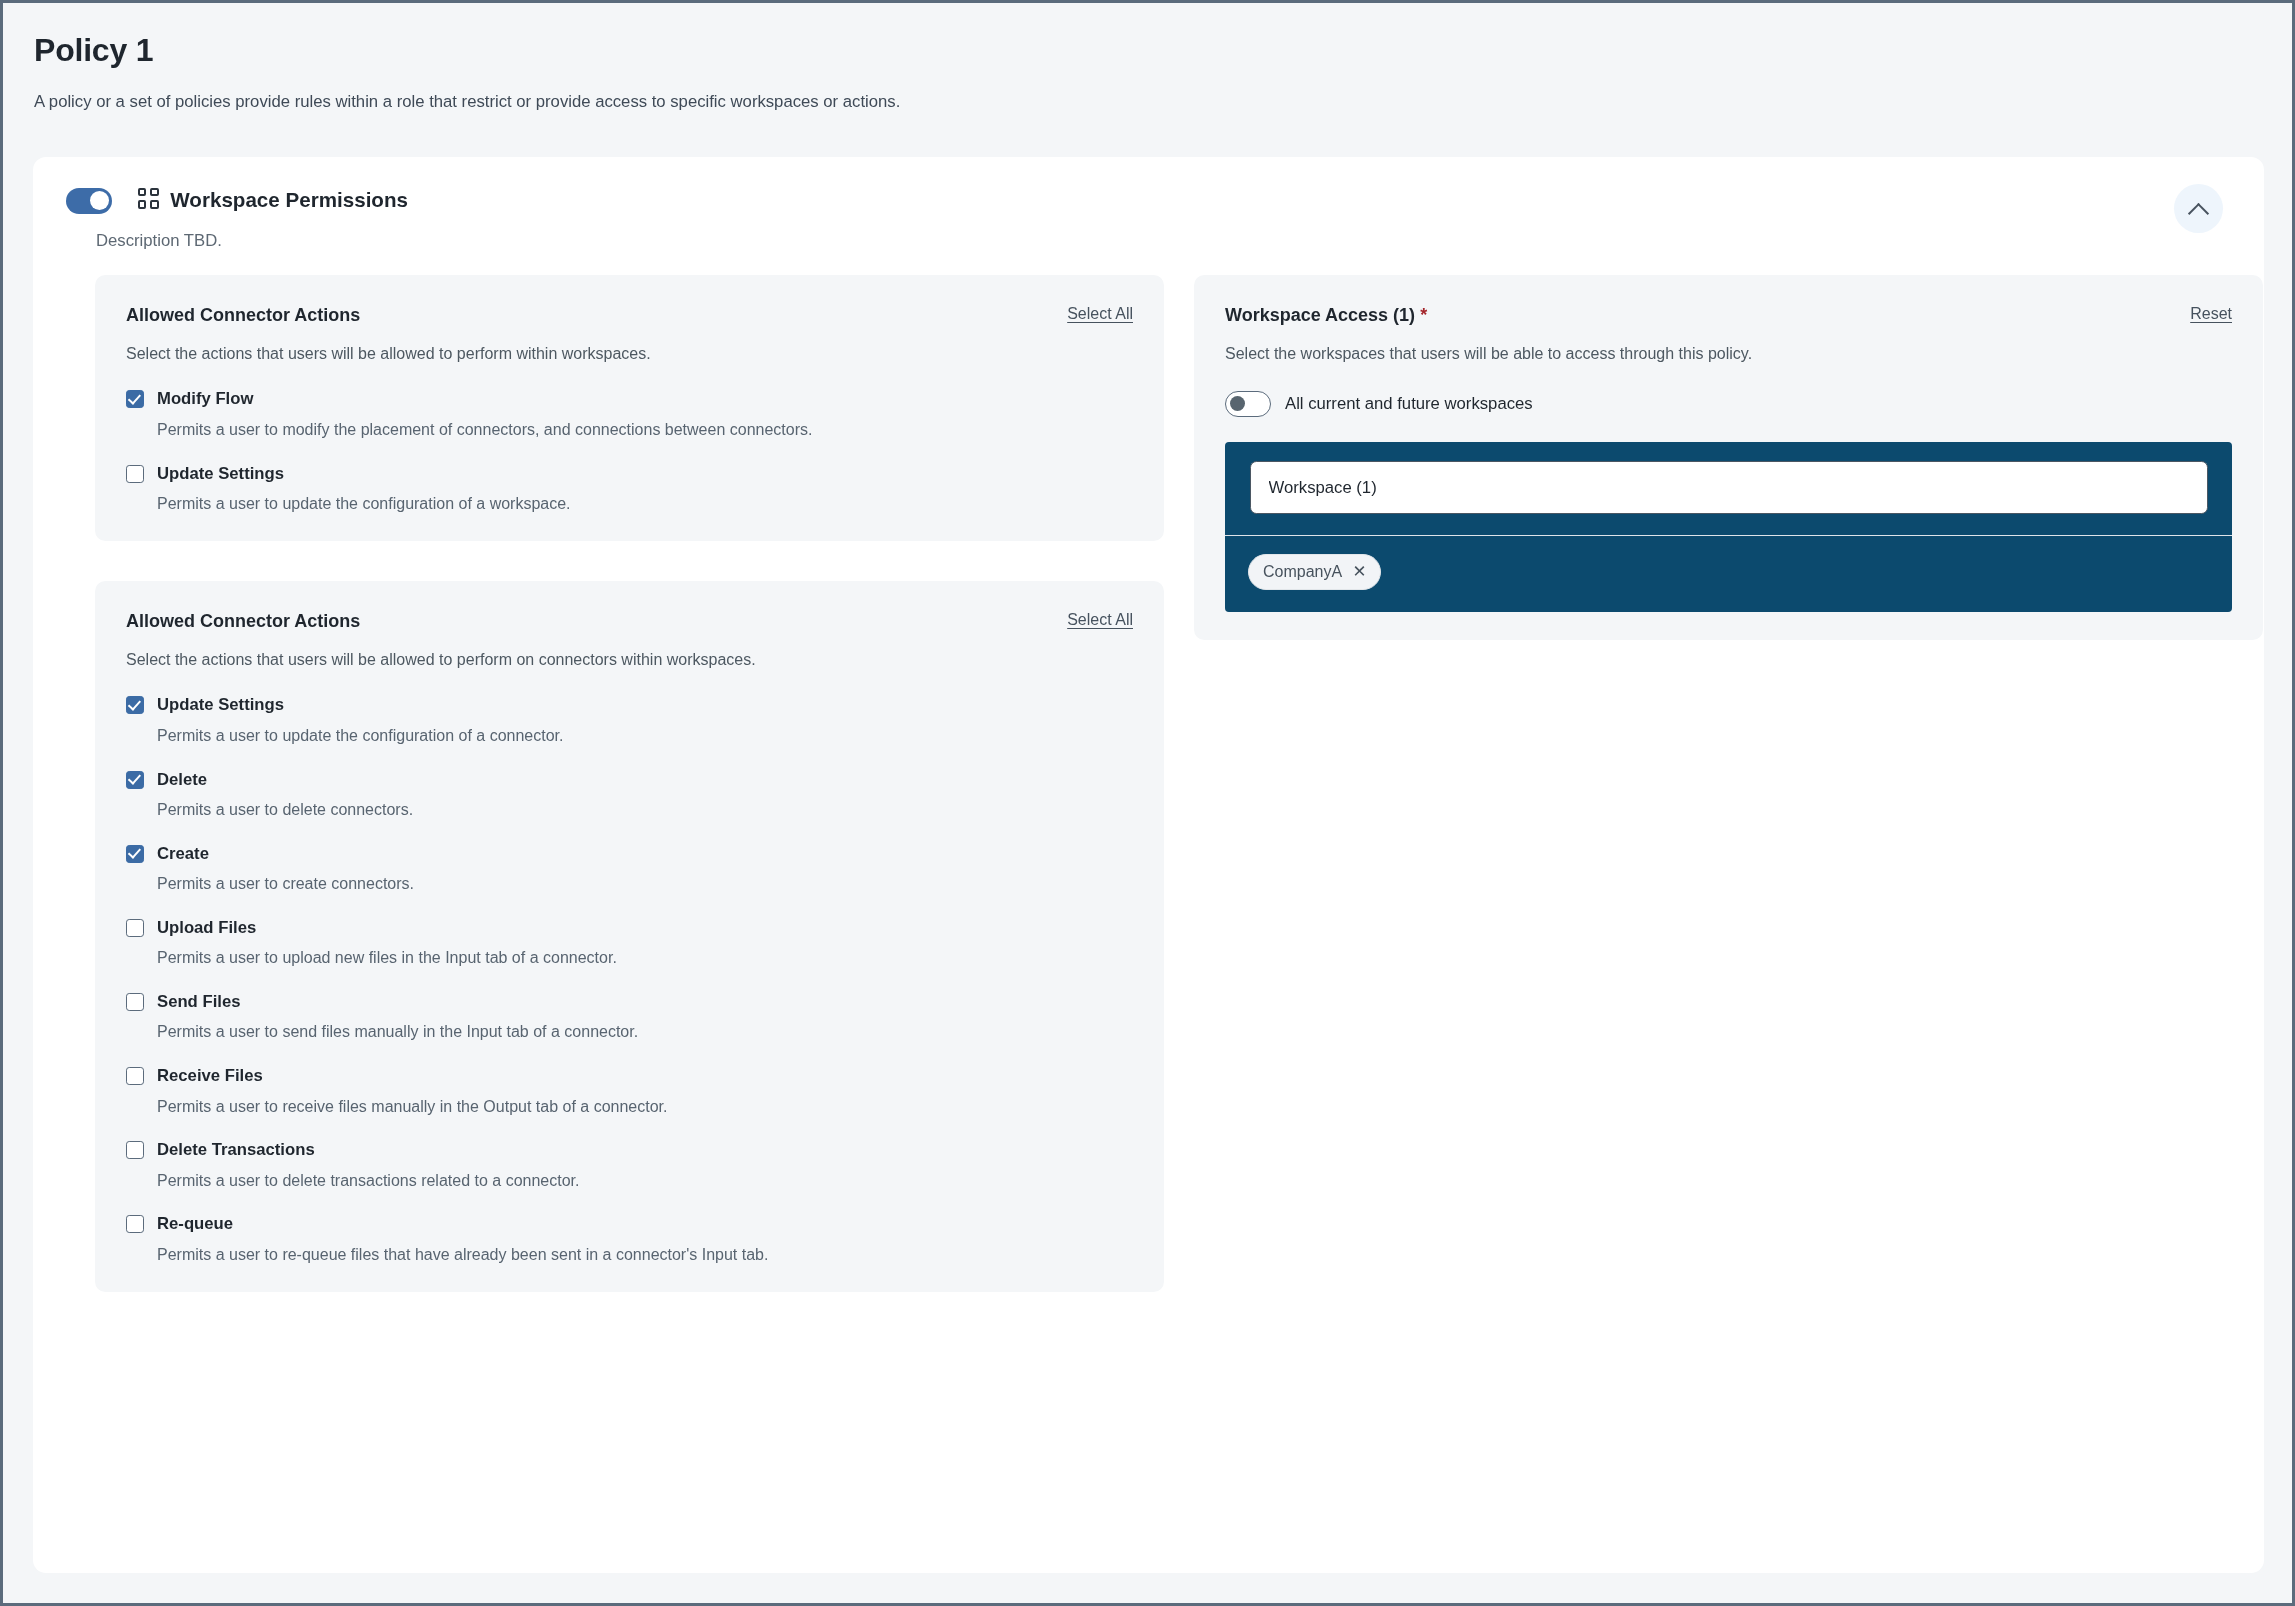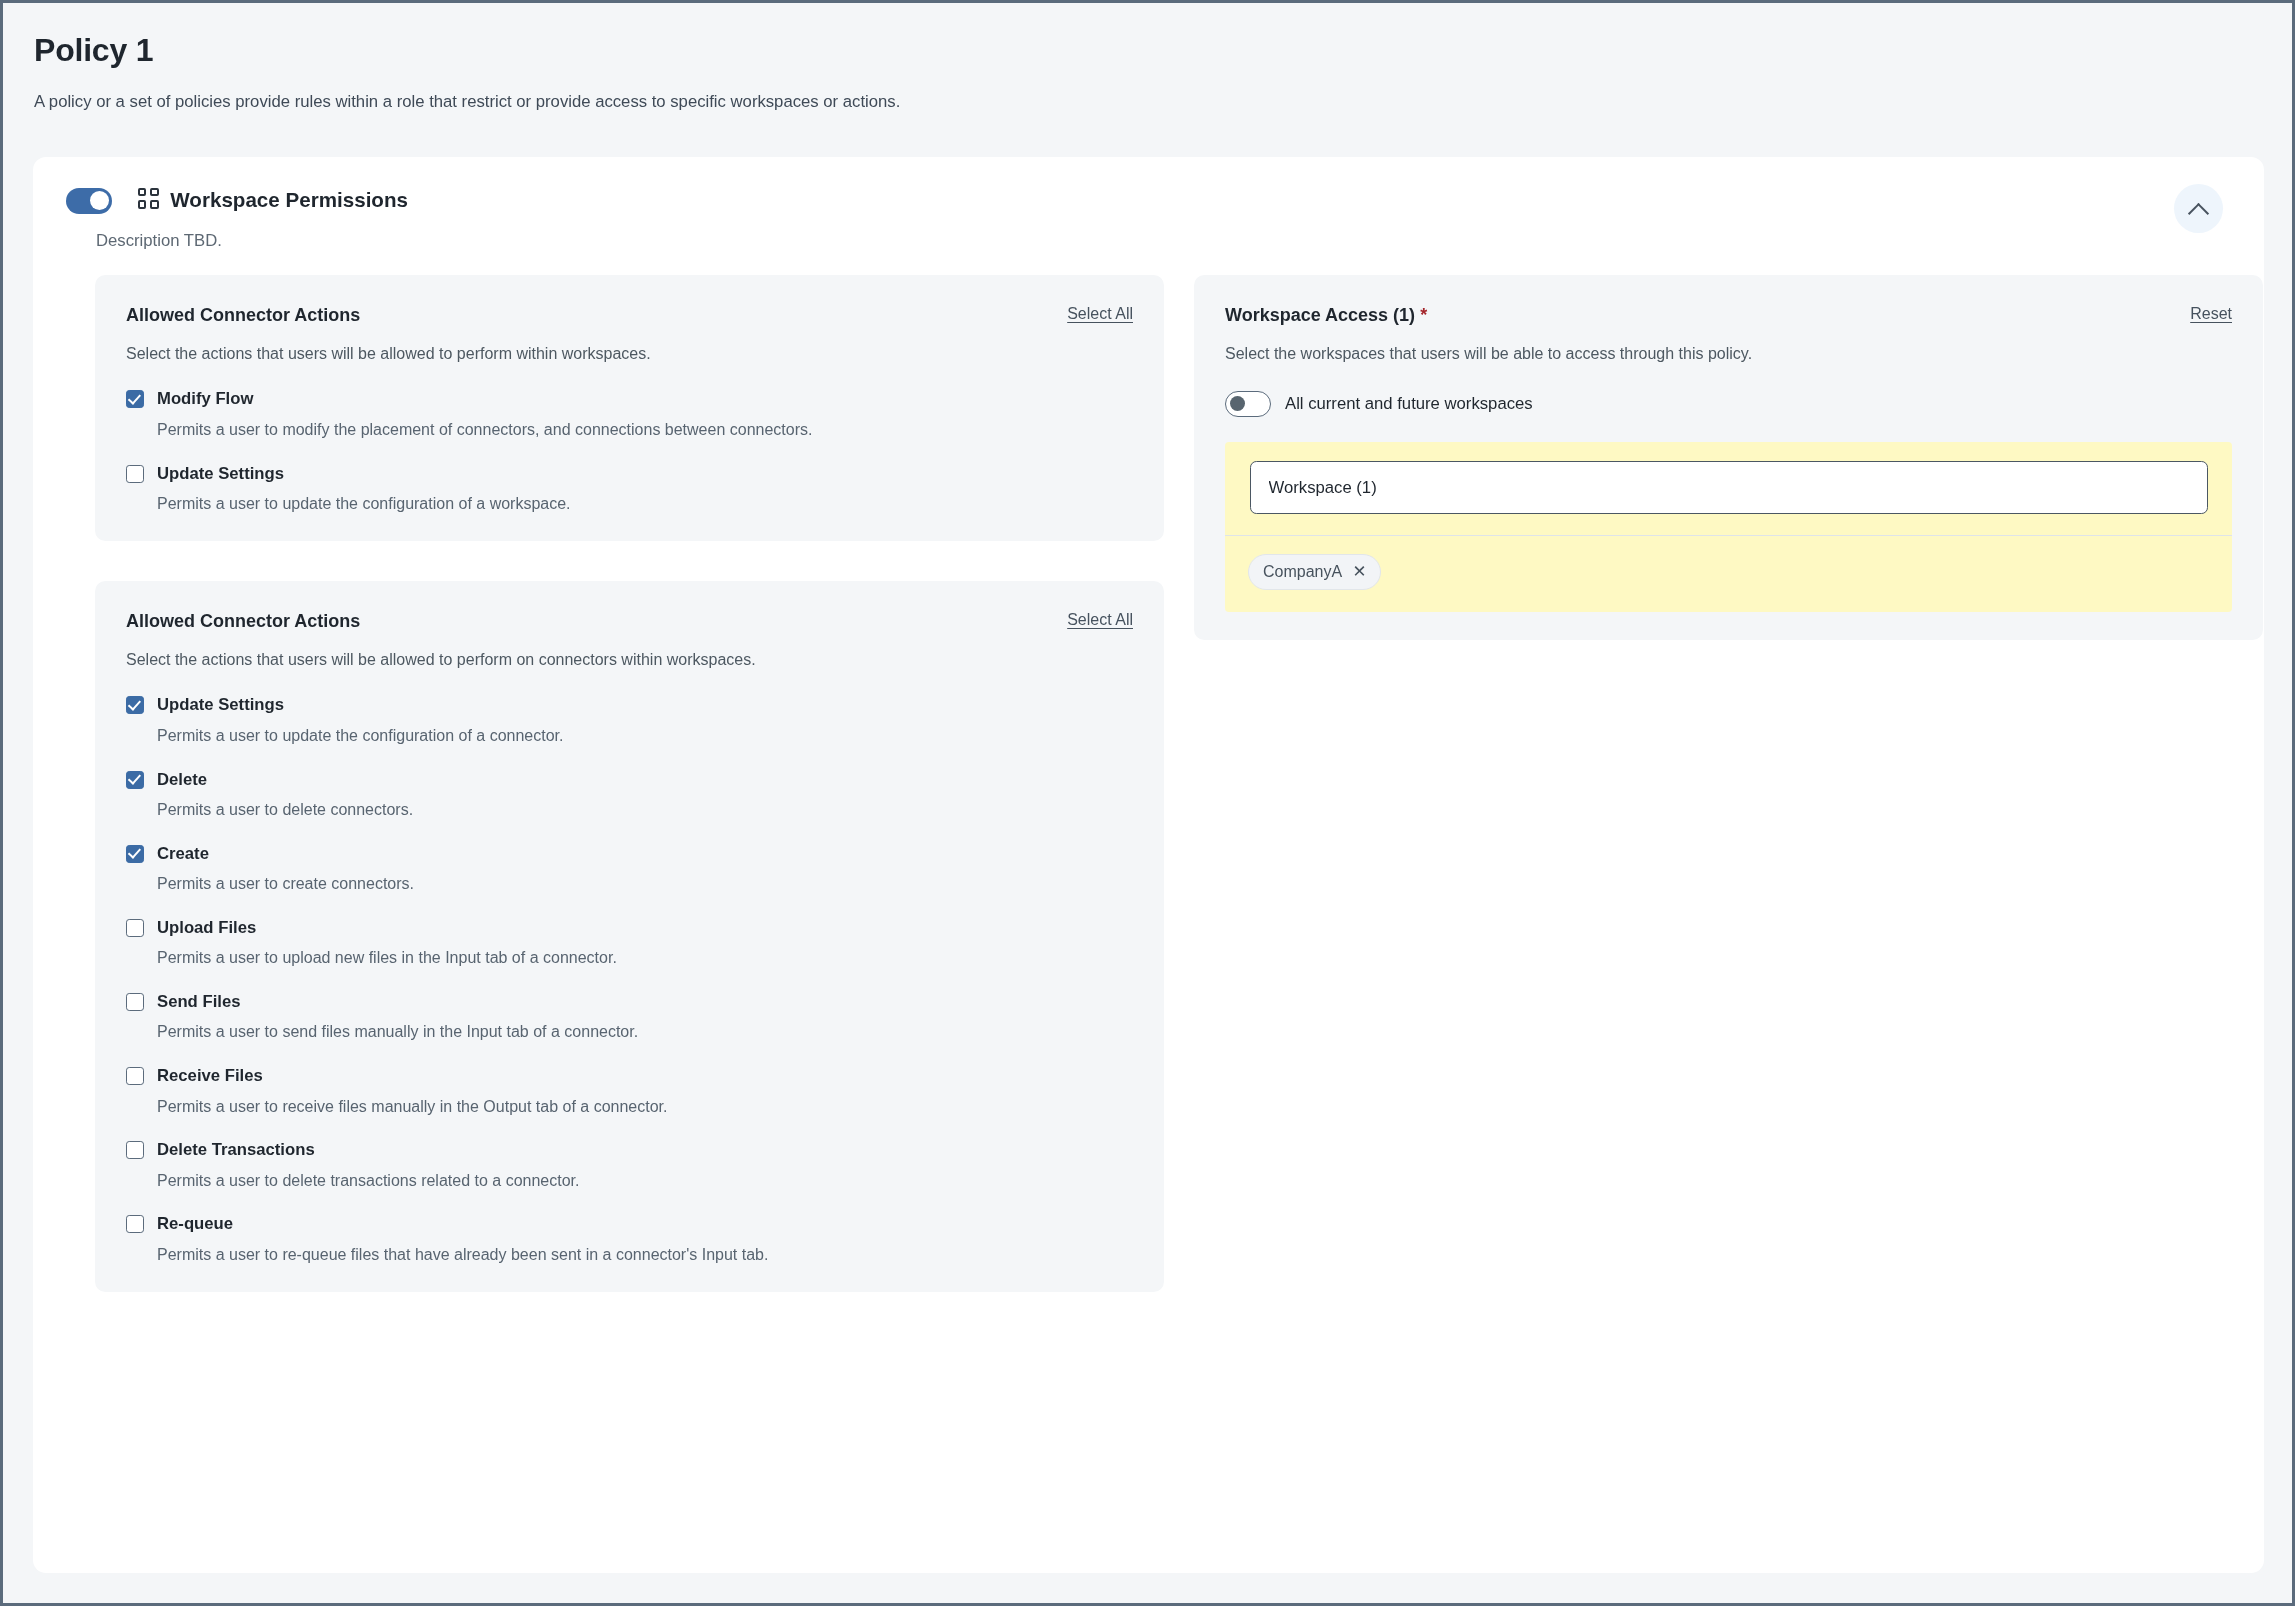--- a/index.html
+++ b/index.html
@@ -231,21 +231,21 @@
     margin-top: 28px;
   }
   .wa-toggle-label {
     margin-left: 14px;
     font-size: 16.7px;
     color: #1f262e;
   }
 
   .select-box {
     margin-top: 24.5px;
-    background: #fef9c3;
+    background: #0c4a6e;
     border-radius: 3.9px;
     overflow: hidden;
   }
   .select-box-top { padding: 19.3px 24.5px 20.6px 24.5px; }
 
   .ws-input {
     width: 100%;
     height: 53px;
     border: 1.6px solid #4b5763;
     border-radius: 6.4px;

